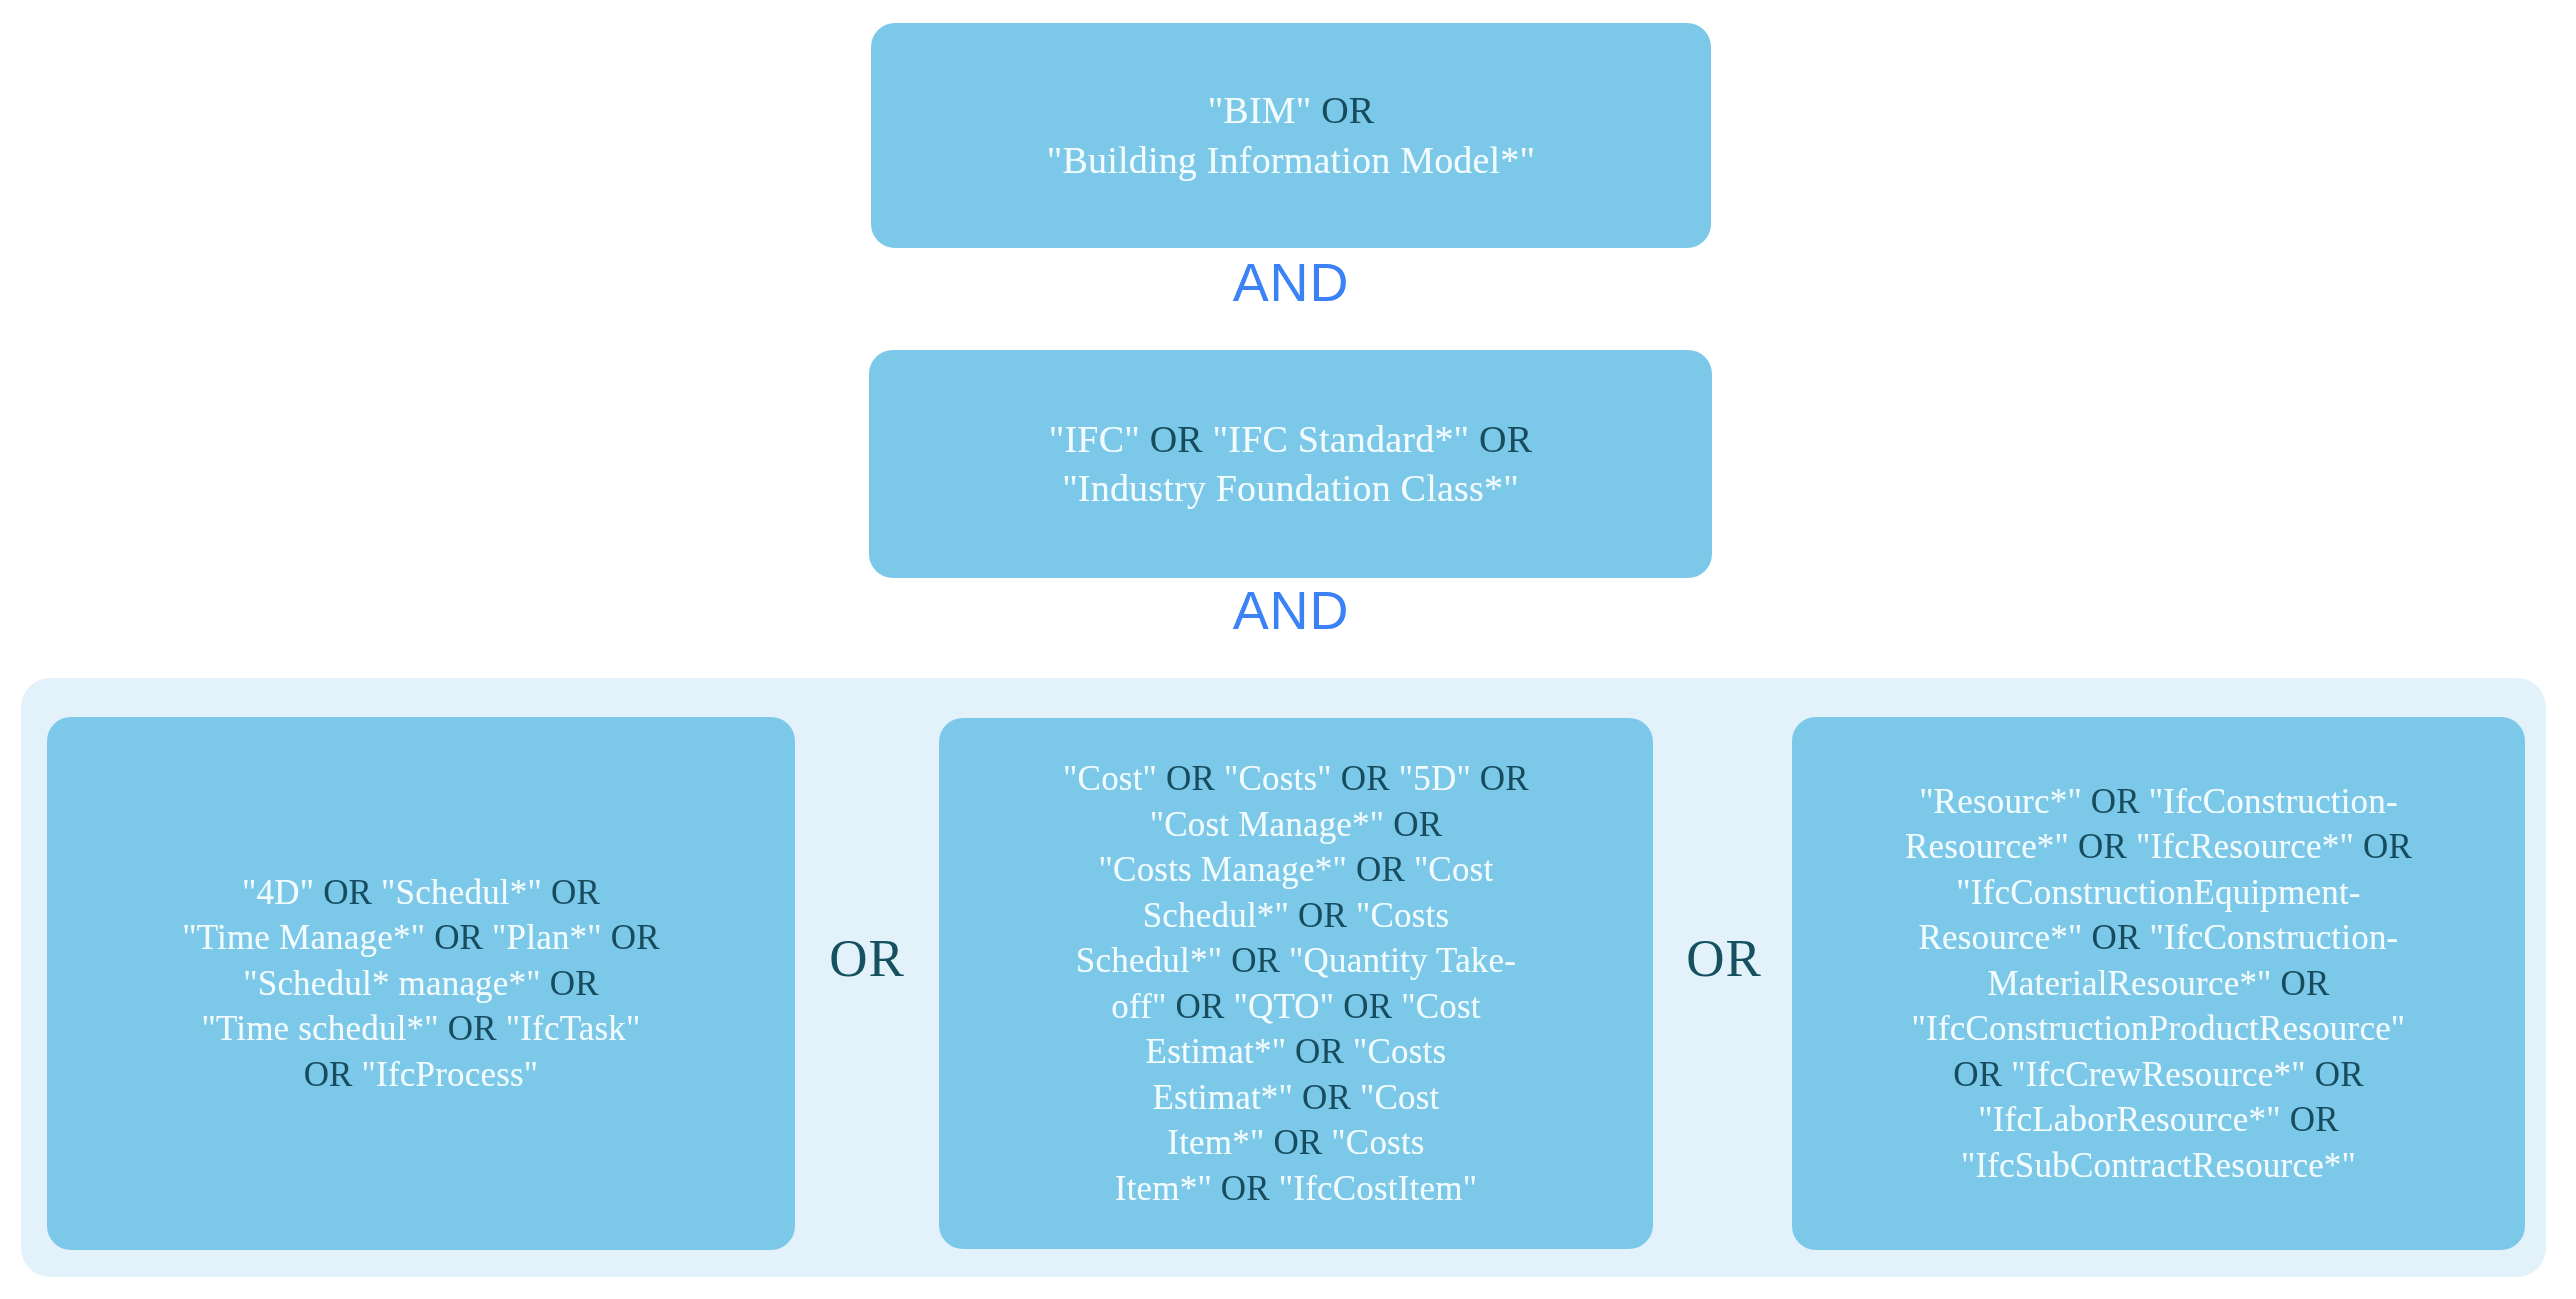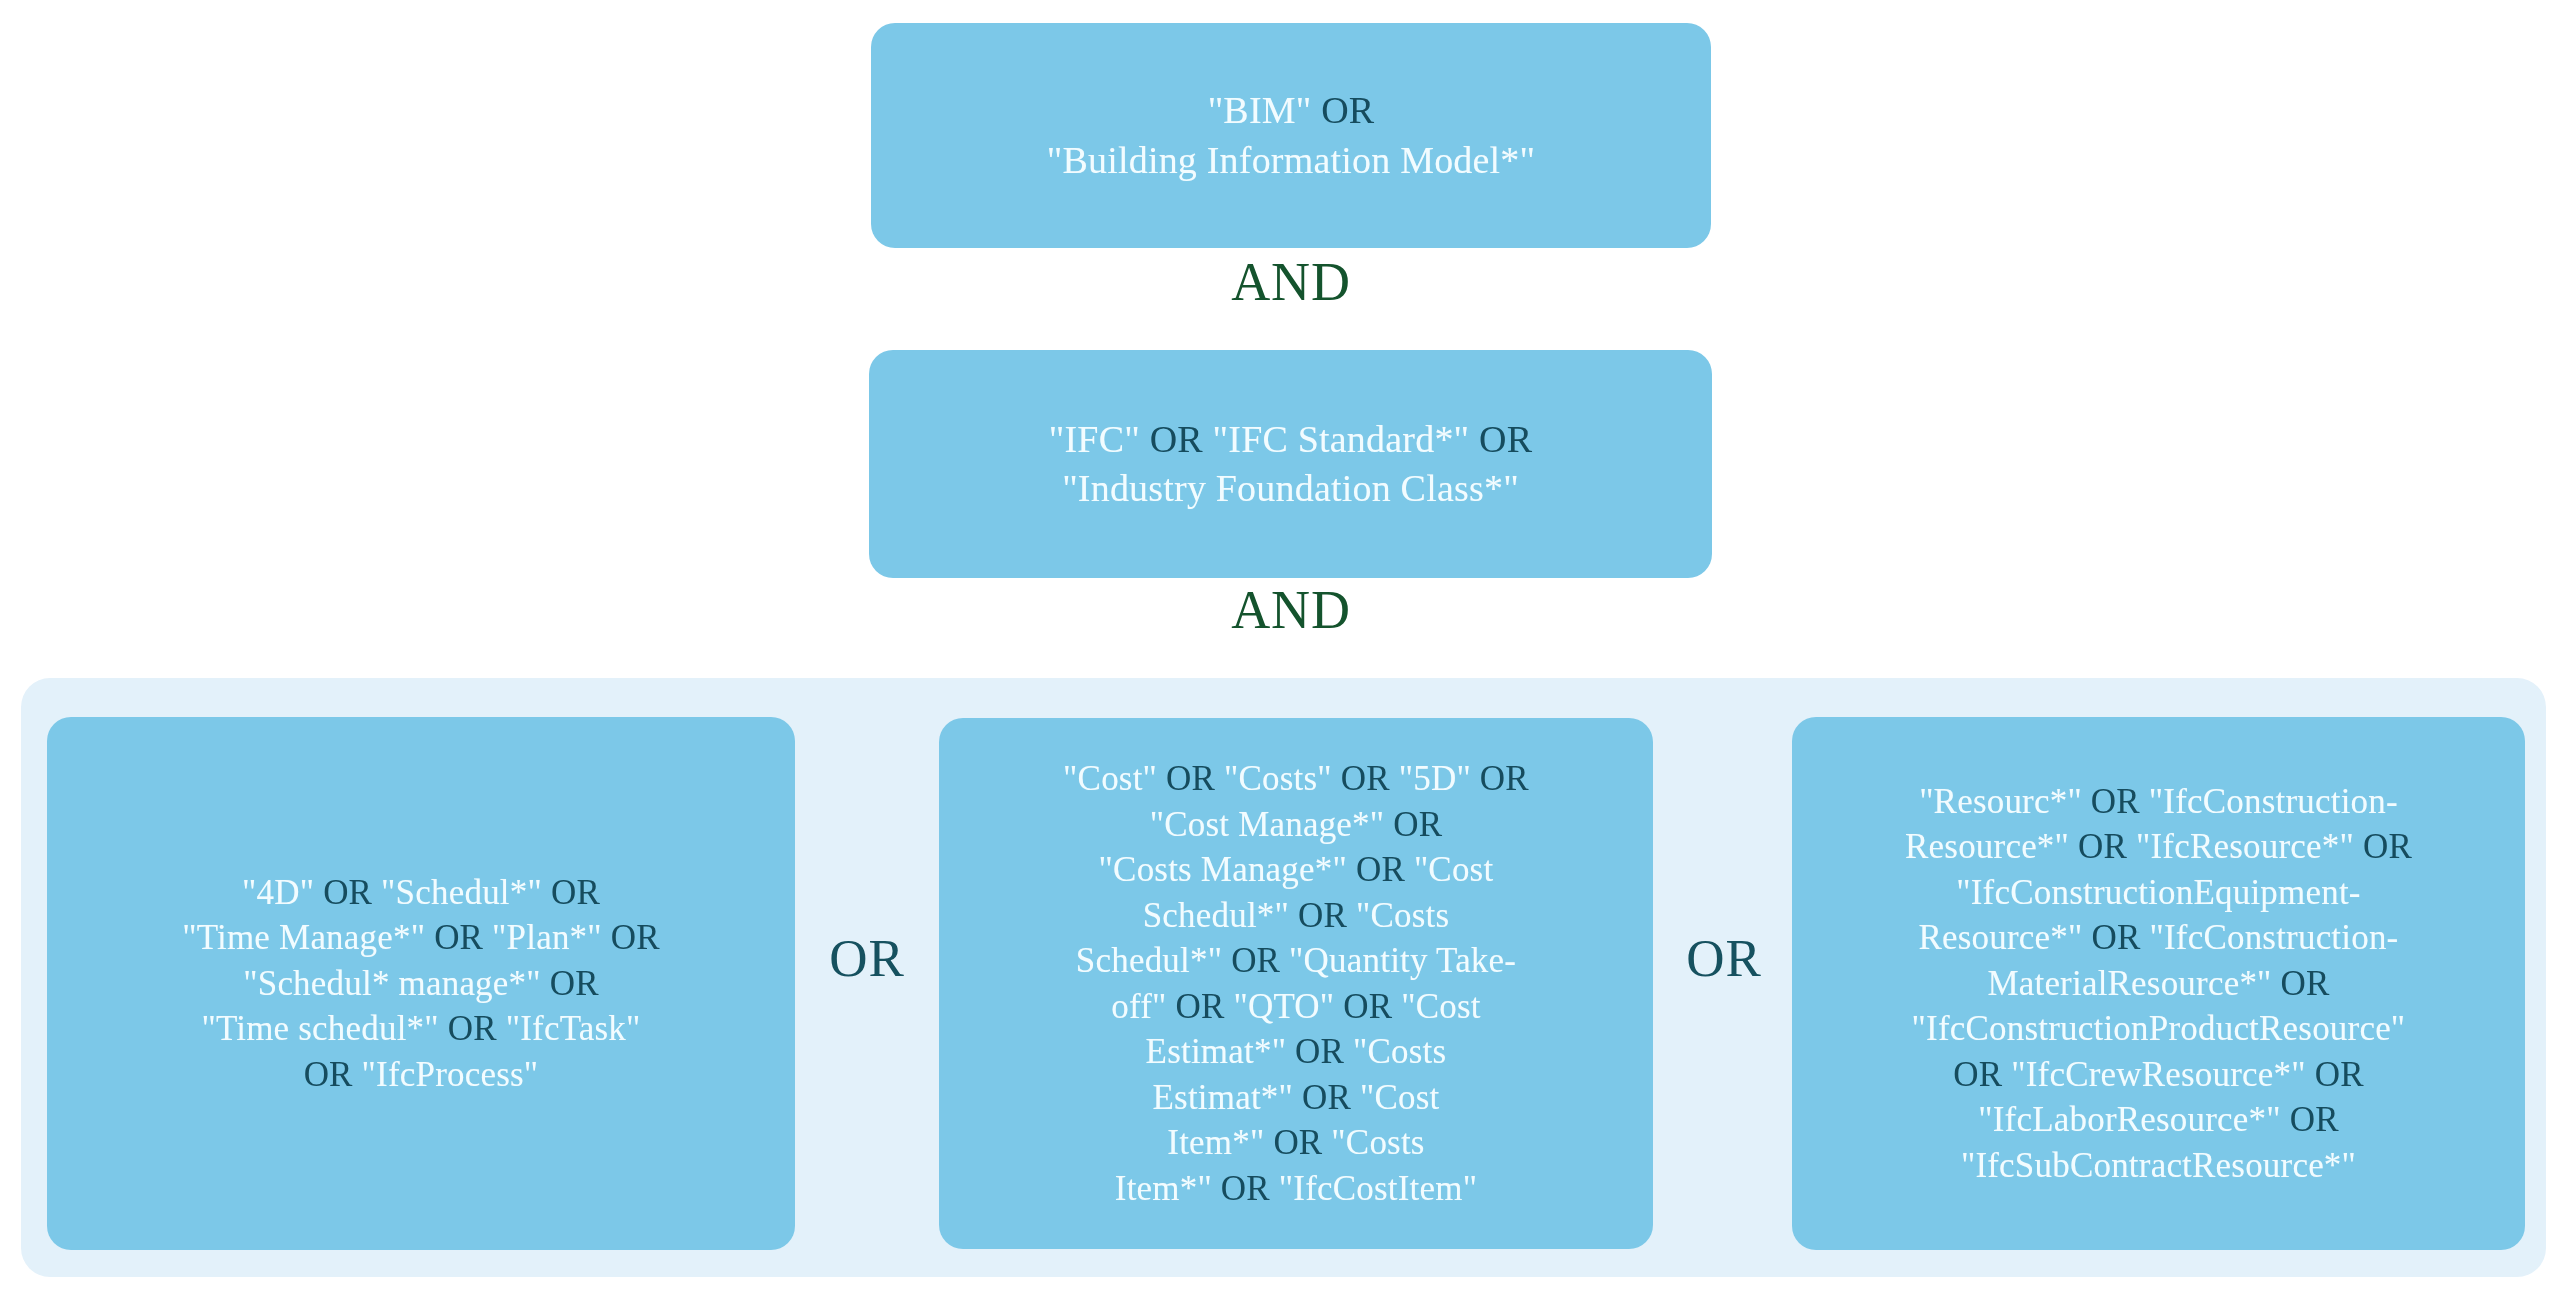--- a/index.html
+++ b/index.html
@@ -57,22 +57,22 @@
     top: 350px;
     width: 843px;
     height: 228px;
     padding: 0 34px;
   }
   #box-ifc .kw-text { font-size: 38px; }
 
   
   .and-label {
     position: absolute;
-    color: #14532d;
-    font-family: Liberation Serif, serif;
+    color: #3b82f6;
+    font-family: Liberation Sans, sans-serif;
     font-size: 54px;
     line-height: 1;
     letter-spacing: 0.9px;
     text-align: center;
     width: 340px;
   }
   #and-1 { left: 1121px; top: 255px; }
   #and-2 { left: 1121px; top: 583px; }
 
   

